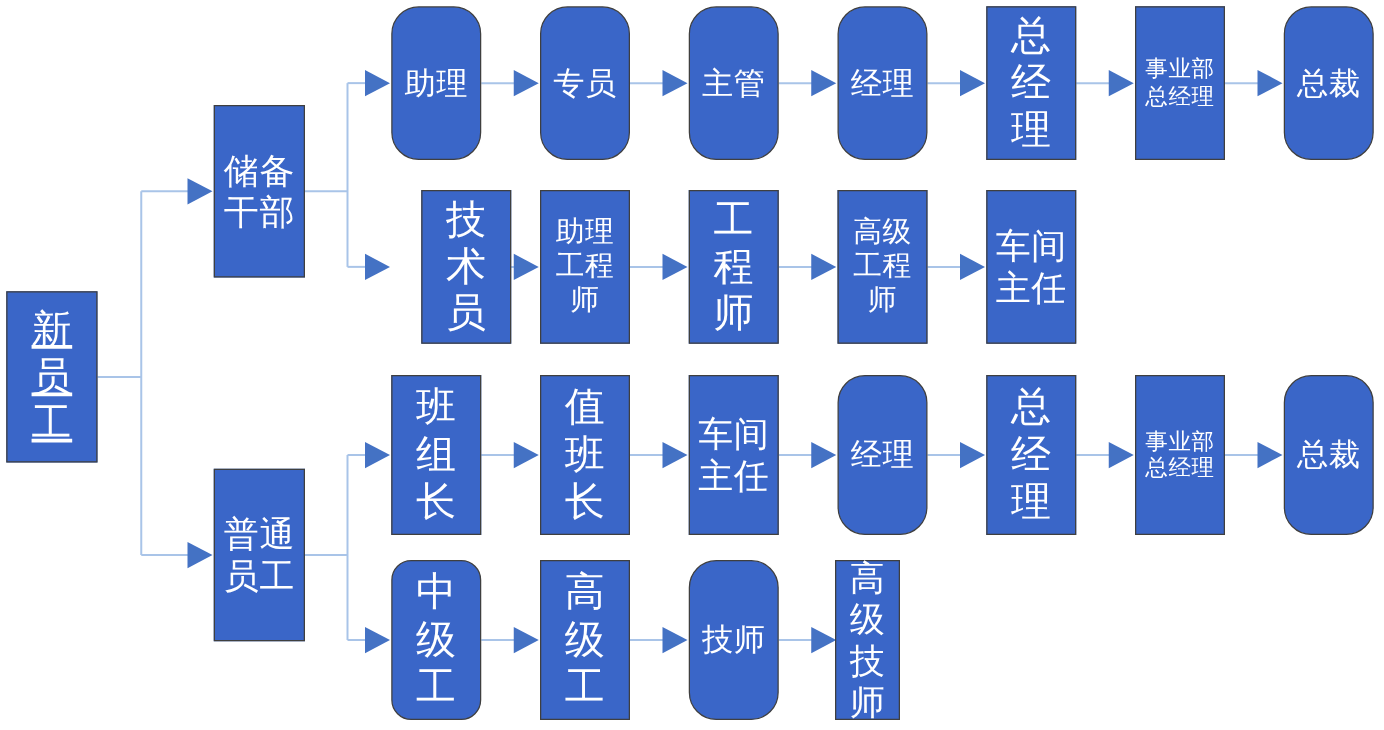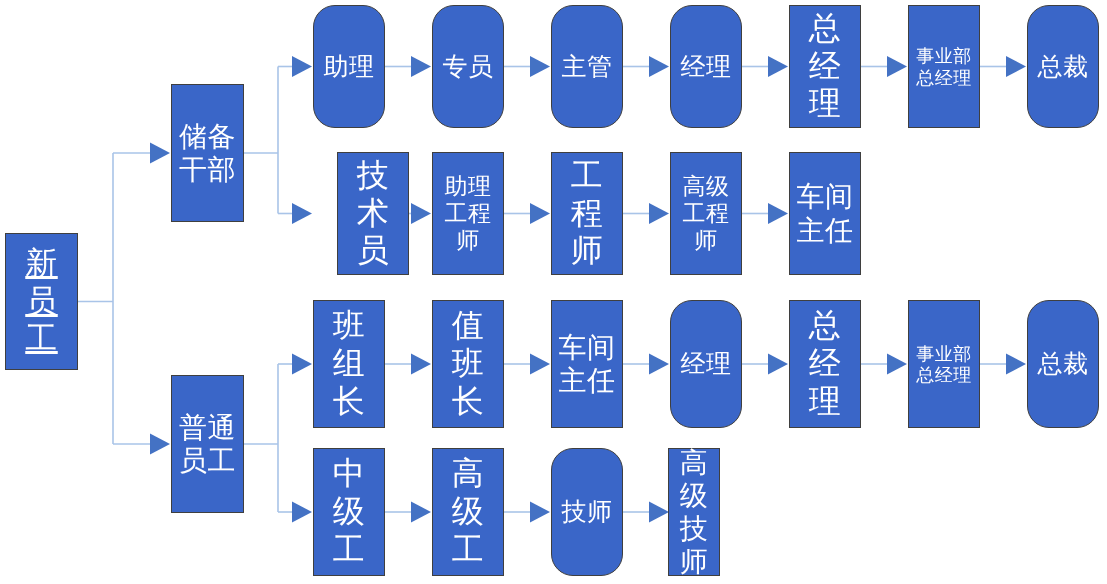--- a/index.html
+++ b/index.html
@@ -138,18 +138,18 @@
       <div class="node w3" style="left: 551px; top: 152px; width: 72px; height: 123px;">工程师</div>
       <div class="node w5" style="left: 670px; top: 152px; width: 72px; height: 123px;">高级工程师</div>
       <div class="node w4" style="left: 789px; top: 152px; width: 72px; height: 123px;">车间主任</div>
       <div class="node w3" style="left: 313px; top: 300px; width: 72px; height: 128px;">班组长</div>
       <div class="node w3" style="left: 432px; top: 300px; width: 72px; height: 128px;">值班长</div>
       <div class="node w4" style="left: 551px; top: 300px; width: 72px; height: 128px;">车间主任</div>
       <div class="node w2" style="left: 670px; top: 300px; width: 72px; height: 128px;">经理</div>
       <div class="node w3" style="left: 789px; top: 300px; width: 72px; height: 128px;">总经理</div>
       <div class="node w6" style="left: 908px; top: 300px; width: 72px; height: 128px;">事业部总经理</div>
       <div class="node w2" style="left: 1027px; top: 300px; width: 72px; height: 128px;">总裁</div>
-      <div class="node w3" style="left: 313px; top: 448px; width: 72px; height: 128px;">中级工</div>
+      <div class="node w3" style="left: 313px; top: 448px; width: 72px; height: 128px; border-radius: 16px;">中级工</div>
       <div class="node w3" style="left: 432px; top: 448px; width: 72px; height: 128px;">高级工</div>
       <div class="node w2" style="left: 551px; top: 448px; width: 72px; height: 128px;">技师</div>
       <div class="node w4" style="left: 668px; top: 448px; width: 52px; height: 128px;">高级技师</div>
     </div>
 </div>
 
 </body></html>

